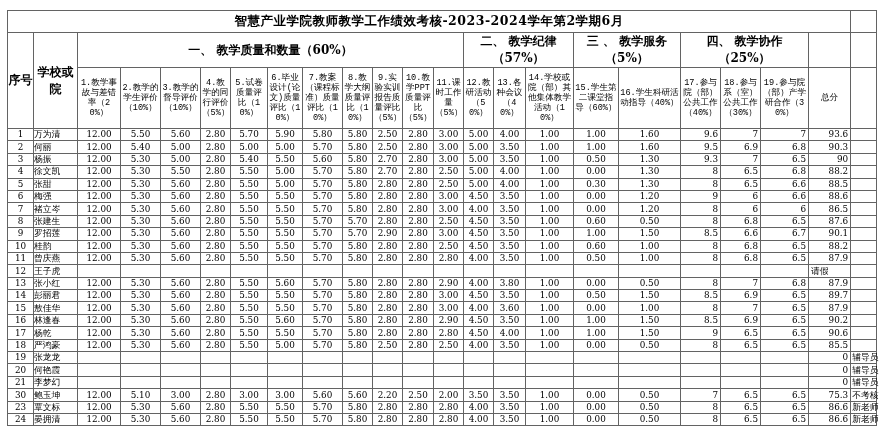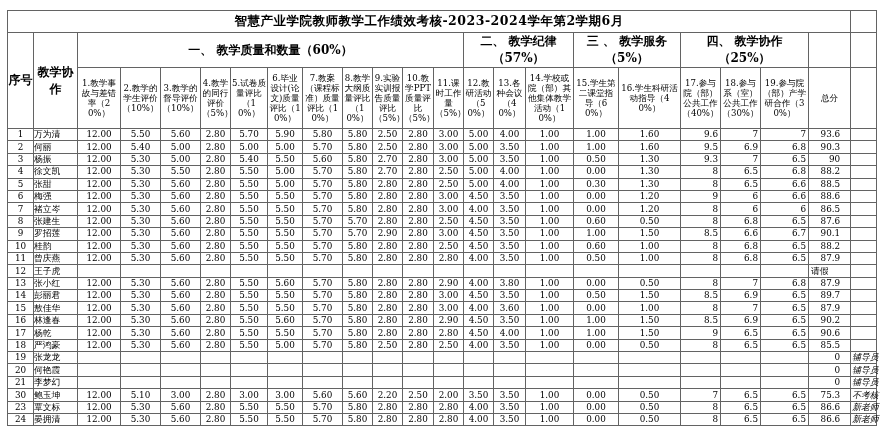--- a/index.html
+++ b/index.html
@@ -5,31 +5,31 @@
   html,body{margin:0;padding:0;background:#ffffff;}
   body{width:880px;height:433px;overflow:hidden;position:relative;
        font-family:"DejaVu Serif","Liberation Serif",serif;color:#000;}
   table{border-collapse:collapse;table-layout:fixed;position:absolute;left:7px;top:10px;width:869px;}
   td,th{border:1px solid #636363;padding:0;overflow:hidden;vertical-align:middle;font-weight:normal;}
   .row-title{height:22px;}
   .row-title td{font-weight:bold;font-size:12.5px;text-align:center;letter-spacing:0.5px;}
   .row-group{height:26px;}
   .row-group th{font-weight:bold;font-size:12px;text-align:center;}
   .corner-th{font-size:9.5px;text-align:center;font-weight:normal;}
-  .row-cols{height:61px;}
+  .row-cols{height:61px;font-family:Liberation Mono, monospace;}
   .row-cols th{font-size:8.6px;line-height:1.18;text-align:center;word-break:break-all;padding:0 1px;}
   tbody tr{height:12.4px;}
   tbody td{font-size:8.8px;line-height:1;white-space:nowrap;}
   .c-no{text-align:center;}
   .c-name{text-align:left;}
   .c-score{text-align:center;}
   .c-right{text-align:right;padding-right:2px;}
-  .c-total{text-align:right;padding-right:10px;}
+  .c-total{text-align:right;padding-right:2px;}
   .c-leave{text-align:left;padding-left:2px;margin-top:35px;}
-  .c-note{text-align:left;padding-left:1px;overflow:visible;font-style:italic;}
+  .c-note{text-align:left;padding-left:1px;overflow:visible;}
 </style>
 </head>
 <body>
 
 <table>
   <colgroup>
     <col style="width:26px">
       <col style="width:44px">
       <col style="width:43px">
       <col style="width:40px">
@@ -53,21 +53,21 @@
       <col style="width:42px">
       <col style="width:26px">
   </colgroup>
   <thead>
     <tr class="row-title">
       <td colspan="22">智慧产业学院教师教学工作绩效考核-2023-2024学年第2学期6月</td>
       <td></td>
     </tr>
     <tr class="row-group">
       <th rowspan="2" class="corner-th">序号</th>
-      <th rowspan="2" class="corner-th">教学协作</th>
+      <th rowspan="2" class="corner-th">学校或院</th>
       <th colspan="11">一、 教学质量和数量（60%）</th>
       <th colspan="3">二、 教学纪律（57%）</th>
       <th colspan="2">三 、 教学服务（5%）</th>
       <th colspan="3">四、 教学协作（25%）</th>
       <th></th>
       <th></th>
     </tr>
     <tr class="row-cols">
       <th>1.教学事故与差错率（20%）</th>
       <th>2.教学的学生评价（10%）</th>

